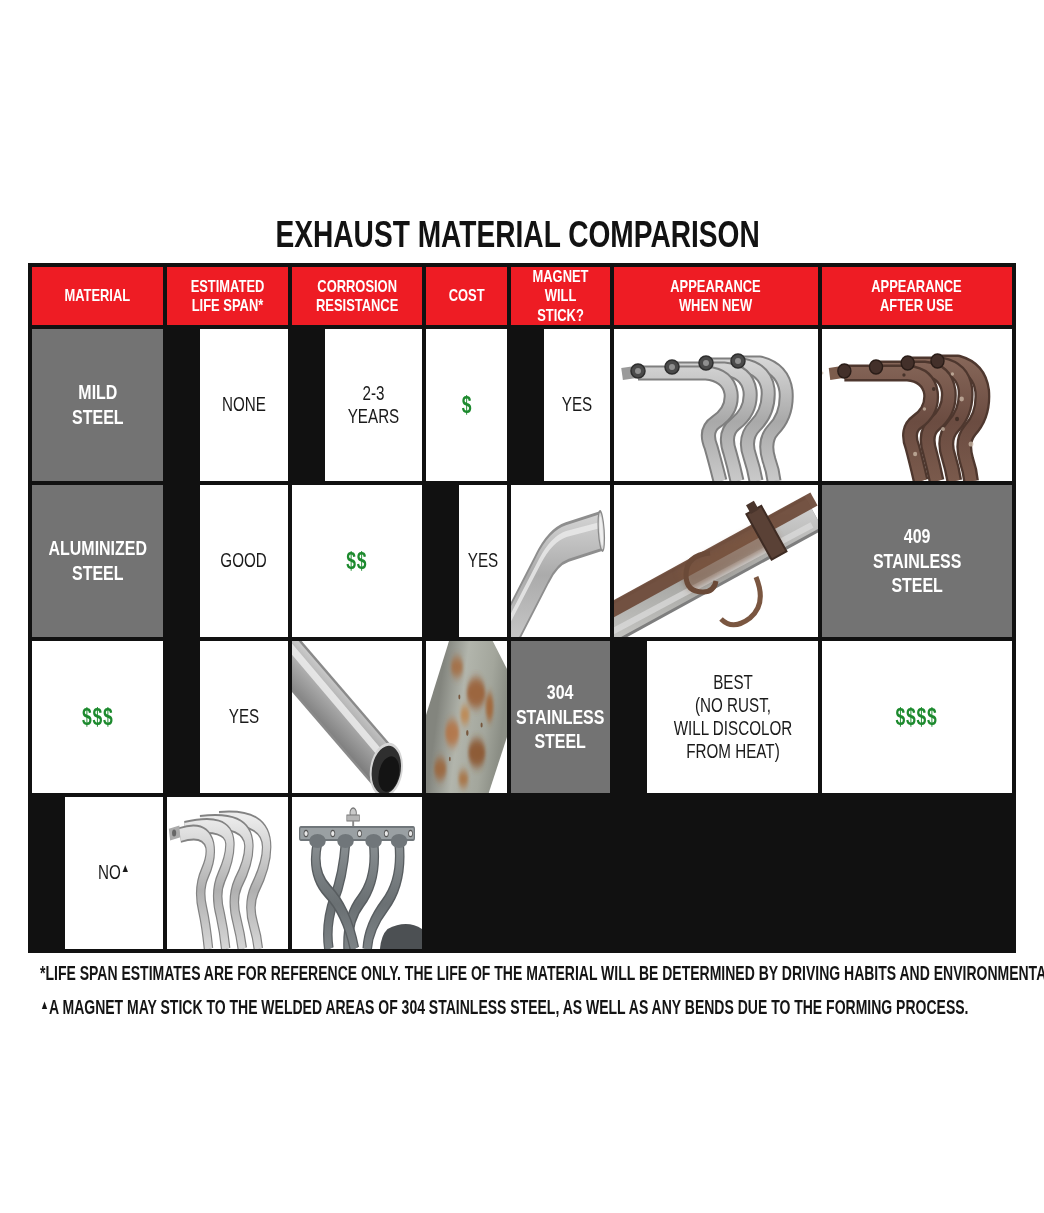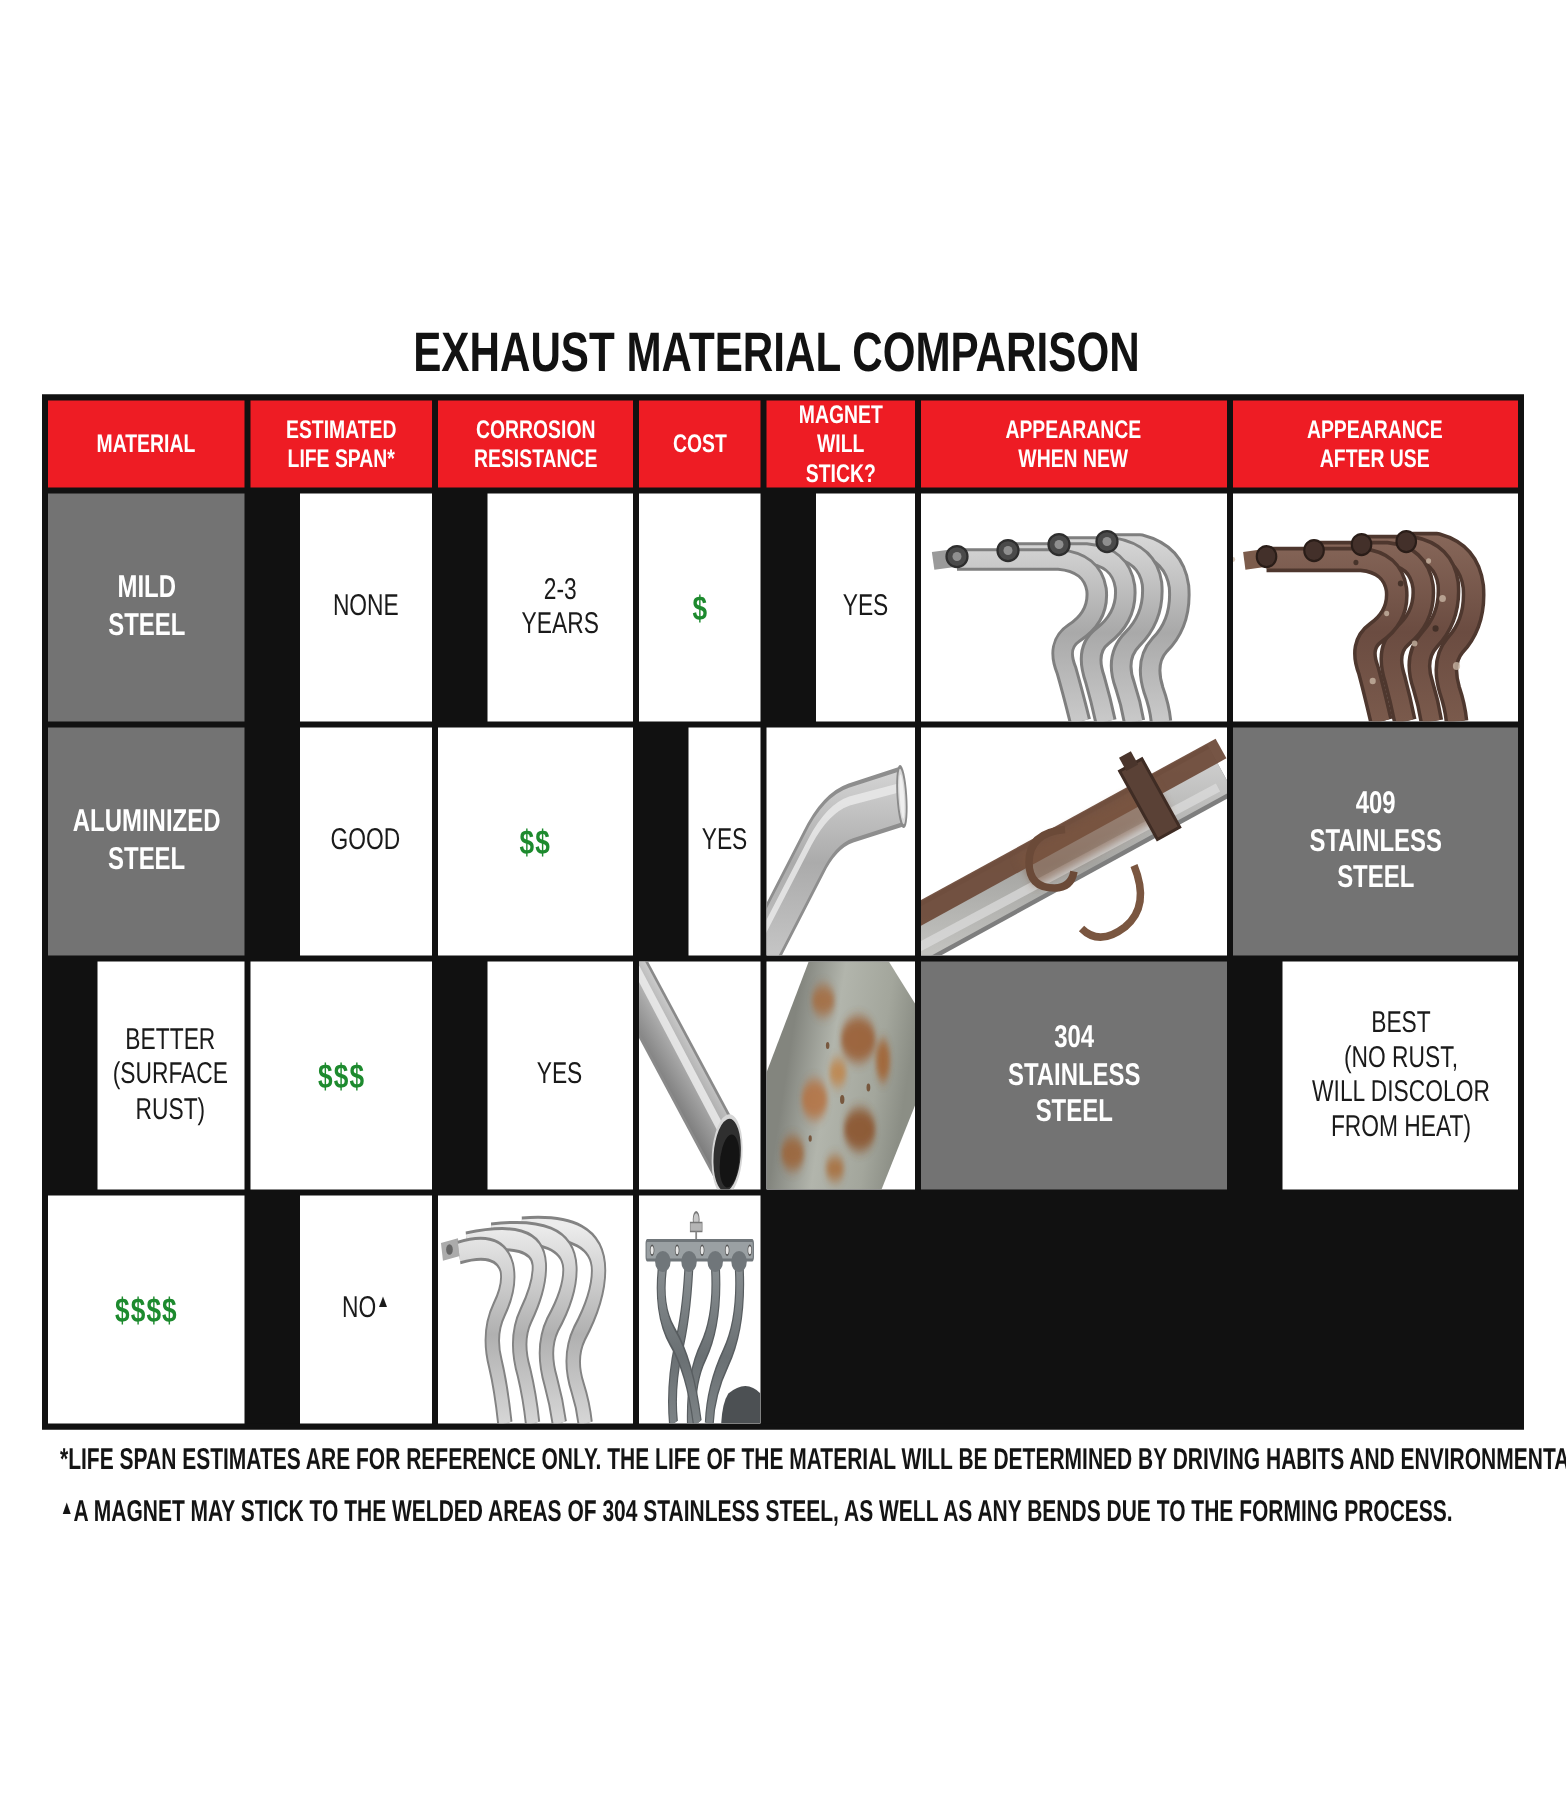--- a/index.html
+++ b/index.html
@@ -223,25 +223,20 @@
       </g>
       <path d="M96,68 q-24,2 -24,22 q0,17 17,17 q11,0 13,-11" fill="none" stroke="#6b4a38" stroke-width="5"></path>
       <path d="M142,92 q11,27 -6,41 q-17,13 -29,1" fill="none" stroke="#7a5640" stroke-width="5"></path>
     </svg>
   </div>
 
   <div class="cell mcell">
       <span class="cond">409
 STAINLESS
 STEEL</span>
-    </div>
-  <div class="cell dcell">
-      <span class="cond">BETTER
-(SURFACE
-RUST)</span>
     </div>
   <div class="cell ccell">
       <span class="cond">$$$</span>
     </div>
   <div class="cell dcell">
       <span class="cond"><span>YES</span><span class="sup"></span></span>
     </div>
   <div class="cell photo-cell">
     <svg viewBox="0 0 204 152" preserveAspectRatio="none">
       <defs>

